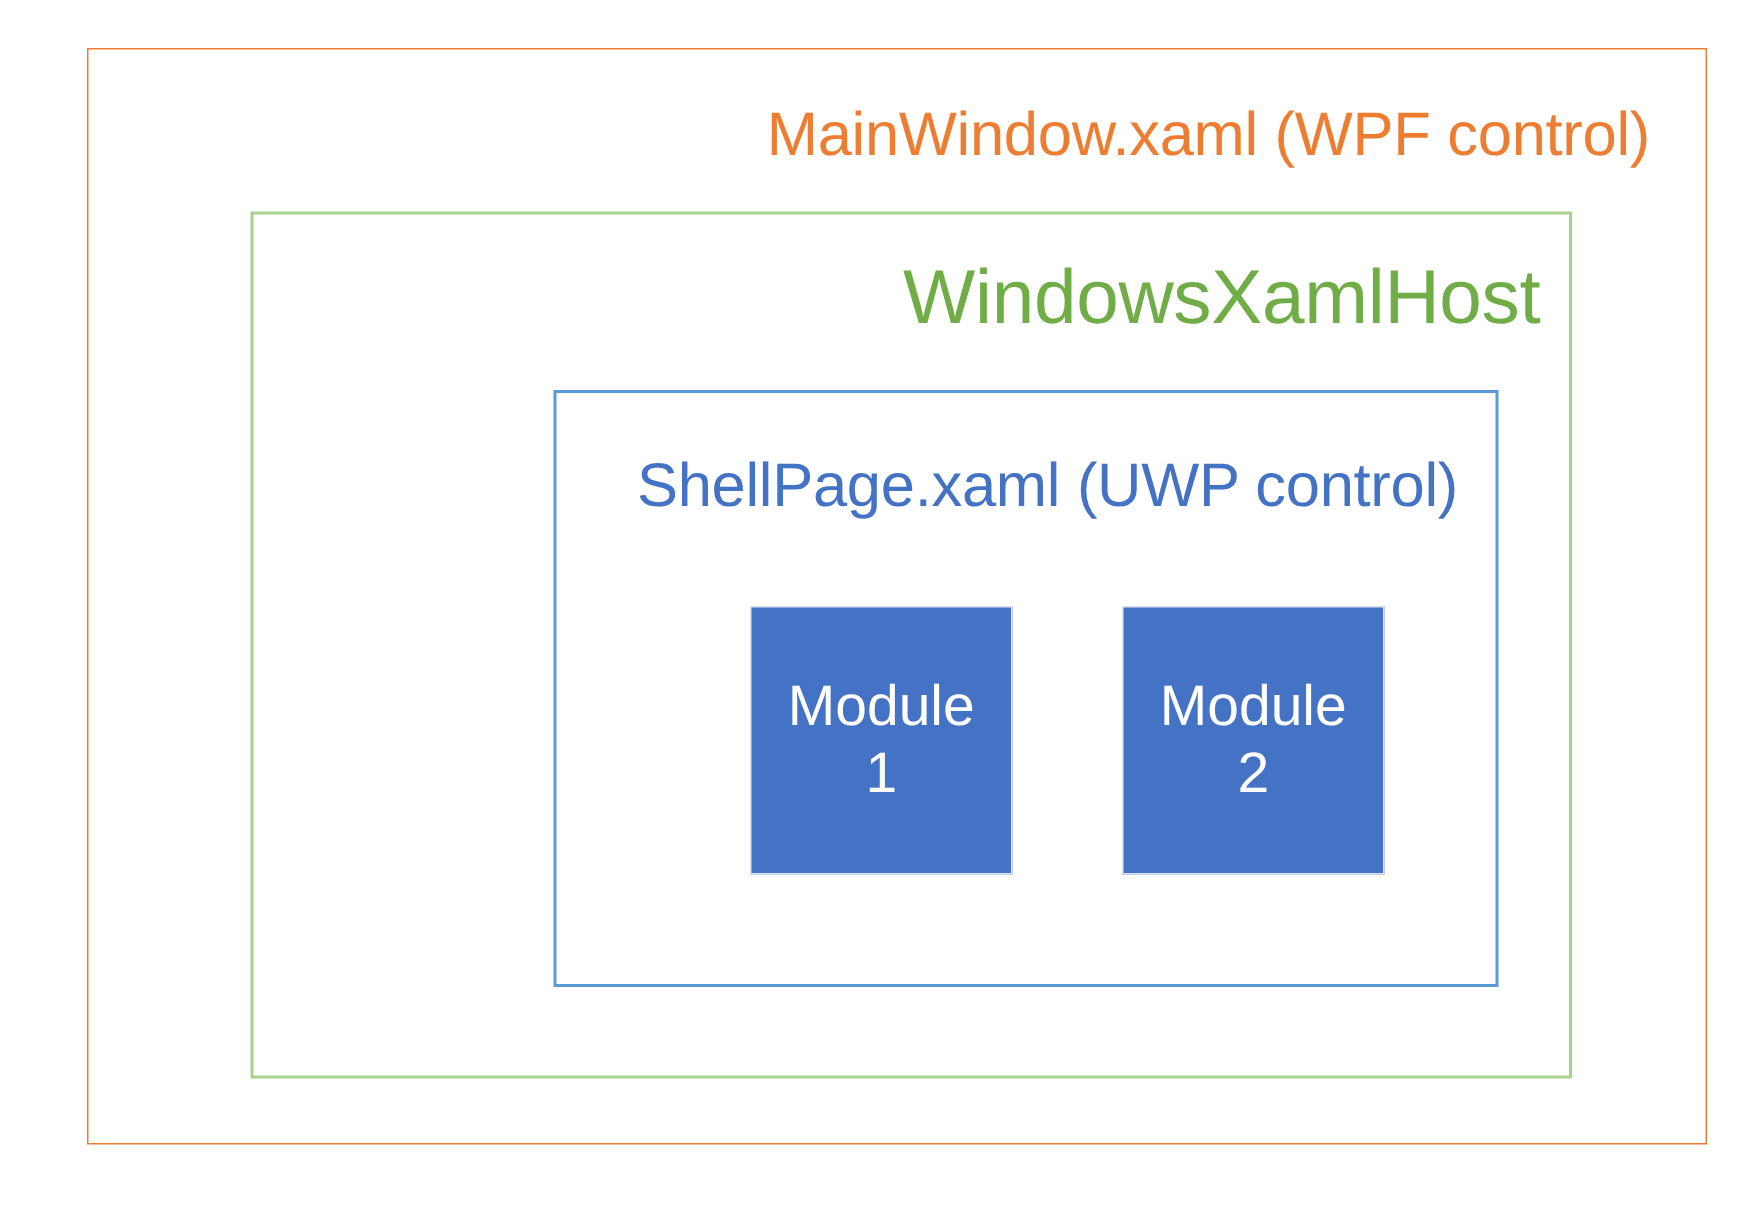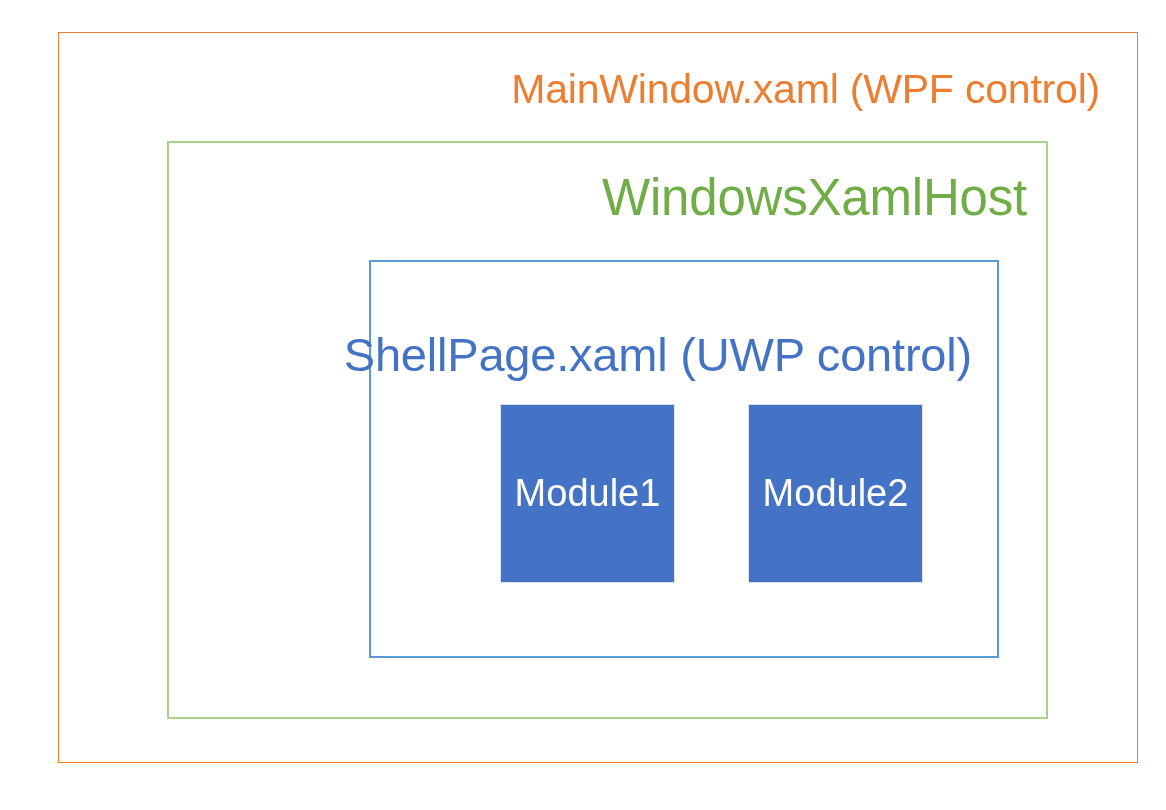--- a/index.html
+++ b/index.html
@@ -85,37 +85,36 @@
     width: 1027px;
     font-size: 51px;
     line-height: 50px;
     color: #70AD47;
   }
 
   .label-inner {
     left: 0;
     top: 298px;
     width: 972px;
-    font-size: 47px;
+    font-size: 41px;
     line-height: 50px;
     color: #4472C4;
-    margin-top: 32px;
   }
 
   
   .module-box {
     position: absolute;
     top: 404px;
     width: 175px;
     height: 179px;
     box-sizing: border-box;
     background: #4472C4;
     border: 1px solid #DCE3EF;
     display: flex;
-    flex-direction: row;
+    flex-direction: column;
     align-items: center;
     justify-content: center;
     color: #FFFFFF;
   }
 
   .module-1 { left: 500px; }
   .module-2 { left: 748px; }
 
   .module-name {
     font-size: 38px;

